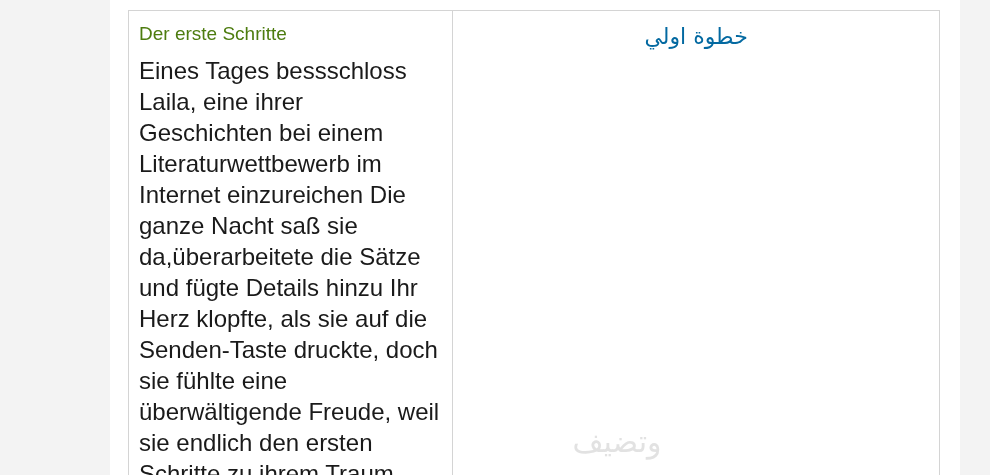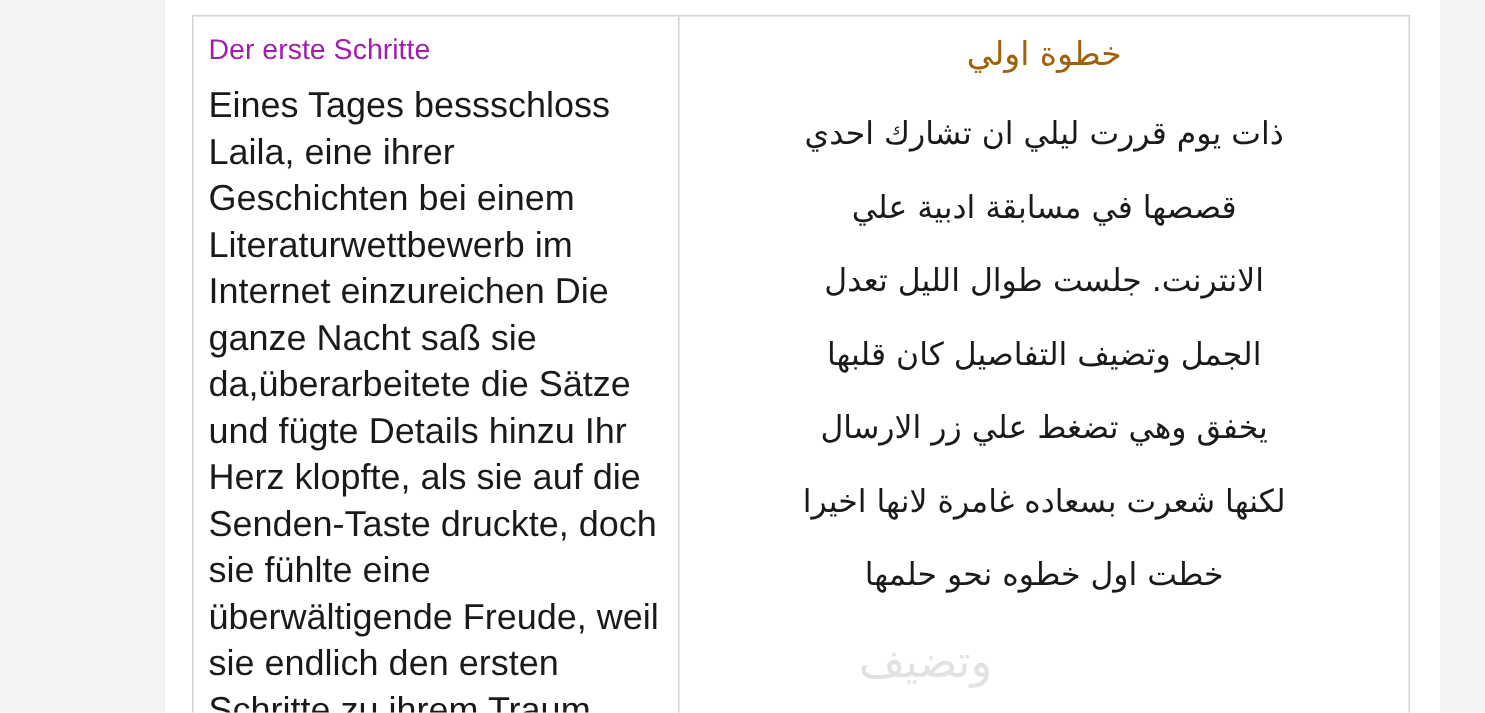--- a/index.html
+++ b/index.html
@@ -69,36 +69,36 @@
     text-align: left;
   }
   .cell-ar {
     width: 487px;
     text-align: center;
     direction: rtl;
   }
   .de-title {
     font-size: 19px;
     line-height: 30px;
-    color: #a21caf;
+    color: #4d7c0f;
     margin: 0 0 6px 0;
     font-weight: 400;
   }
   .de-body {
     font-size: 24px;
     line-height: 31px;
     color: #1a1a1a;
     margin: 0;
     font-weight: 400;
   }
   .ar-title {
     font-family: "DejaVu Sans", sans-serif;
     font-size: 22px;
     line-height: 36px;
-    color: #a16207;
+    color: #0369a1;
     margin: 0 0 10px 0;
     text-align: center;
   }
   .ar-body {
     font-family: "DejaVu Sans", sans-serif;
     font-size: 21px;
     line-height: 49px;
     color: #1a1a1a;
     margin: 0;
     text-align: center;
@@ -131,27 +131,20 @@
 
     <div class="table">
 
       <div class="cell cell-de">
         <p class="de-title">Der erste Schritte</p>
         <p class="de-body">Eines Tages bessschloss Laila, eine ihrer Geschichten bei einem Literaturwettbewerb im Internet einzureichen Die ganze Nacht saß sie da,überarbeitete die Sätze und fügte Details hinzu Ihr Herz klopfte, als sie auf die Senden-Taste druckte, doch sie fühlte eine überwältigende Freude, weil sie endlich den ersten Schritte zu ihrem Traum gemacht hatte .</p>
       </div>
 
       <div class="cell cell-ar">
         <p class="ar-title">خطوة اولي</p>
-        <p class="ar-body">ذات يوم قررت ليلي ان تشارك احدي
-قصصها في مسابقة ادبية علي
-الانترنت. جلست طوال الليل تعدل
-الجمل وتضيف التفاصيل كان قلبها
-يخفق وهي تضغط علي زر الارسال
-لكنها شعرت بسعاده غامرة لانها اخيرا
-خطت اول خطوه نحو حلمها</p>
       </div>
 
     </div>
 
     <div class="watermark">وتضيف</div>
 
   </div>
 </div>
 
 </body></html>

